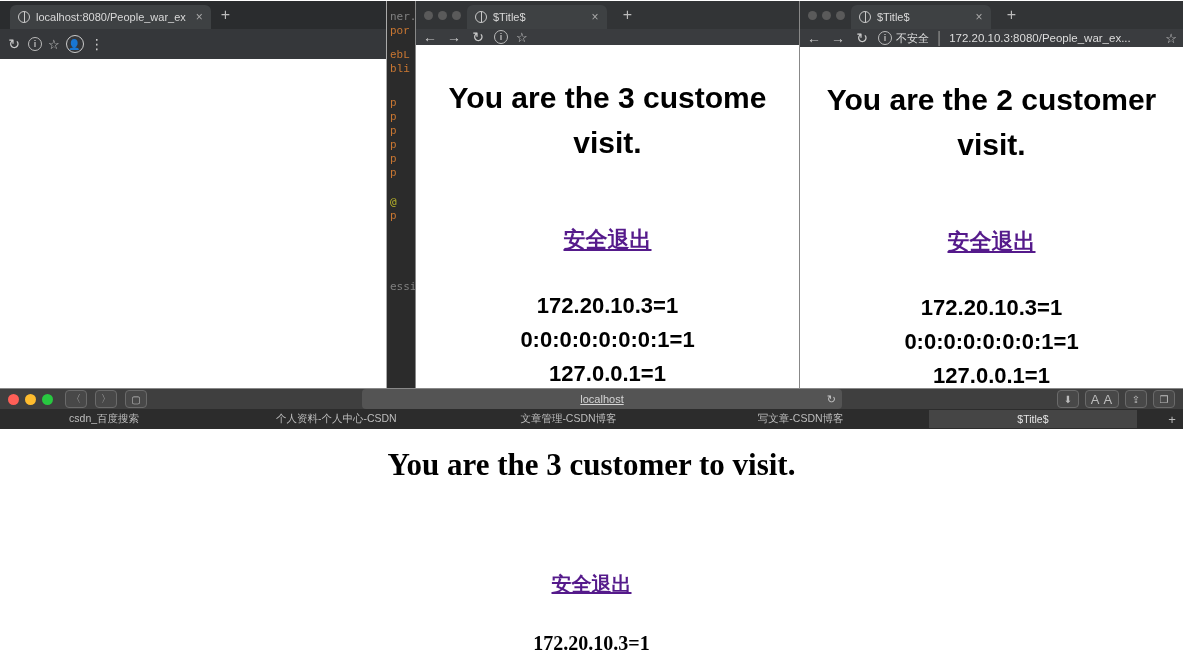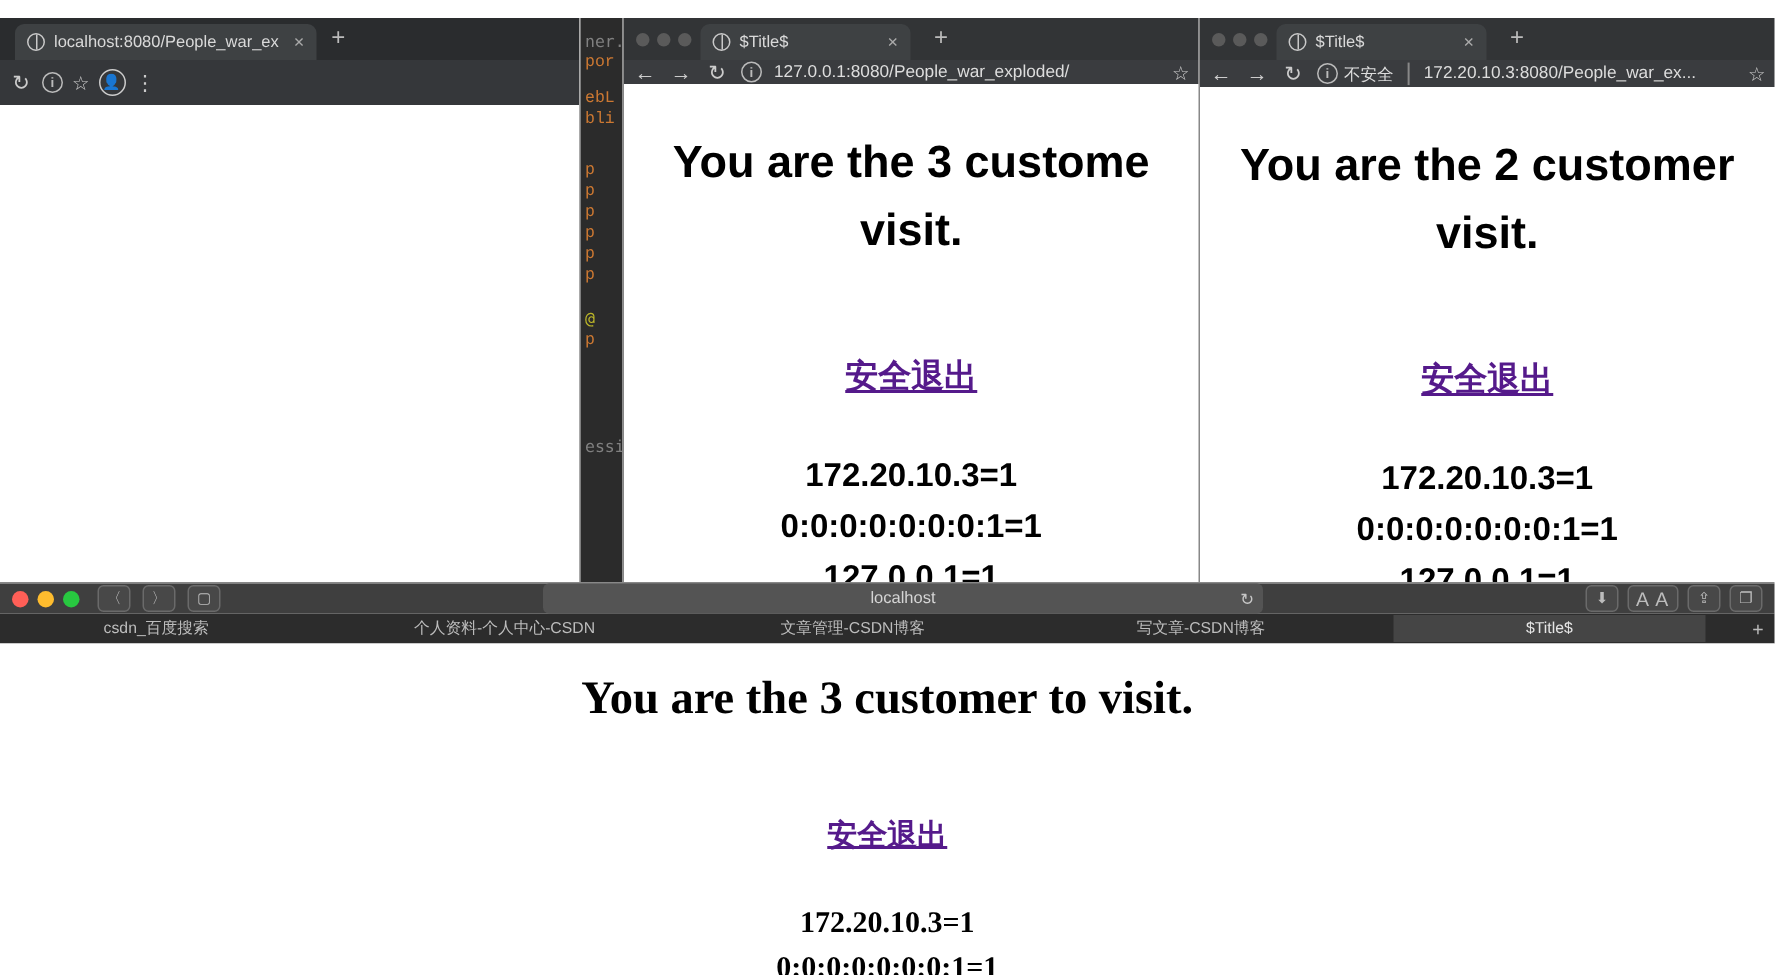--- a/index.html
+++ b/index.html
@@ -6,21 +6,21 @@
     body {
       font-family: -apple-system, BlinkMacSystemFont, "Segoe UI", Arial, sans-serif;
       width: 1183px;
       height: 650px;
       overflow: hidden;
       background: #fff;
     }
     
     .top-region {
       position: absolute;
-      top: 12px; left: 0;
+      top: 1px; left: 0;
       width: 1183px;
       height: 388px;
       display: flex;
     }
     
     .chrome1 {
       width: 387px;
       background: #fff;
       display: flex;
       flex-direction: column;
@@ -198,20 +198,21 @@
       height:20px;
       margin: 0 auto;
       background:#545454;
       border-radius:4px;
       color:#d5d5d5;
       font-size:11px;
       display:flex;
       align-items:center;
       justify-content:center;
       position:relative;
+      text-decoration:underline;
     }
     .safari-url .reload {
       position:absolute; right:6px; color:#c7c7c7; font-size:11px;
     }
     .safari-right { display:flex; gap:6px; }
     .safari-favbar {
       height:22px;
       background:#2c2c2c;
       display:flex;
       align-items:center;
@@ -228,21 +229,21 @@
     .fav-plus { width:22px; text-align:center; color:#bbb; font-size:13px; }
     .safari-body {
       flex:1; background:#fff;
       text-align:center;
       padding-top: 18px;
       font-family: "Times New Roman", Times, serif;
     }
     .safari-body .sh1 {
       font-size: 31px;
       font-weight: bold;
-      margin-bottom: 60px;
+      margin-bottom: 88px;
     }
     .safari-body .slink {
       color:#551a8b;
       text-decoration: underline;
       font-weight:bold;
       font-size: 20px;
       display:block;
       margin-bottom: 30px;
     }
     .safari-body .sip {
@@ -307,21 +308,20 @@
         <span>$Title$</span>
         <span class="close-x" style="margin-left:60px;">×</span>
       </div>
       <span class="plus-icon">+</span>
     </div>
     <div class="addrbar2">
       <span class="navbtn">←</span>
       <span class="navbtn">→</span>
       <span class="navbtn">↻</span>
       <span class="info-icon">i</span>
-      <span class="url">127.0.0.1:8080/People_war_exploded/</span>
       <span class="star-icon">☆</span>
     </div>
     <div class="page-body">
       <div class="page-h1">You are the 3 custome visit.</div>
       <a class="page-link">安全退出 </a>
       <div class="ip-line">172.20.10.3=1</div>
       <div class="ip-line">0:0:0:0:0:0:0:1=1</div>
       <div class="ip-line">127.0.0.1=1</div>
     </div>
   </div>

